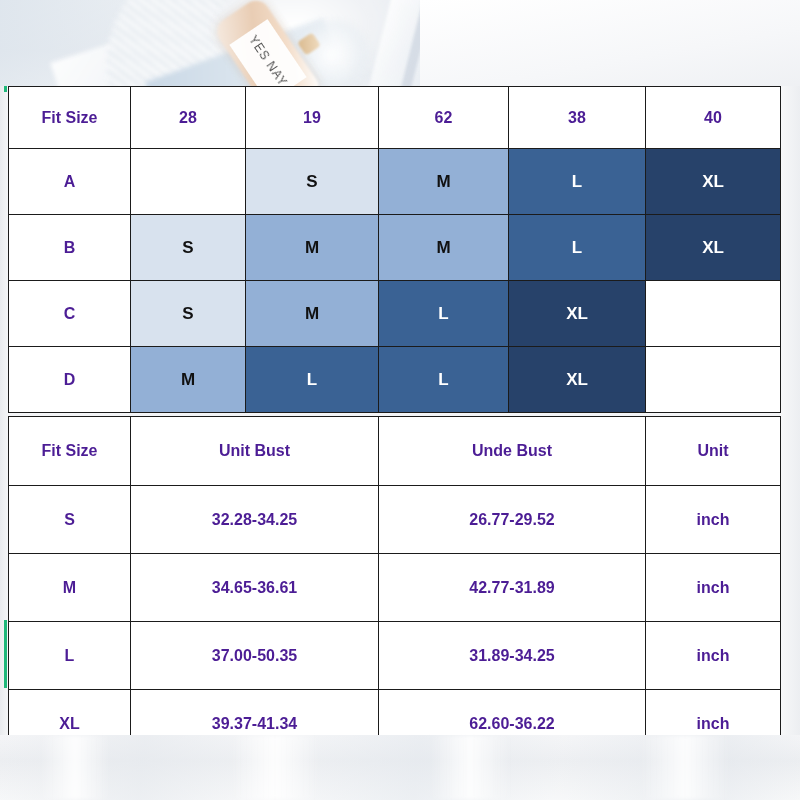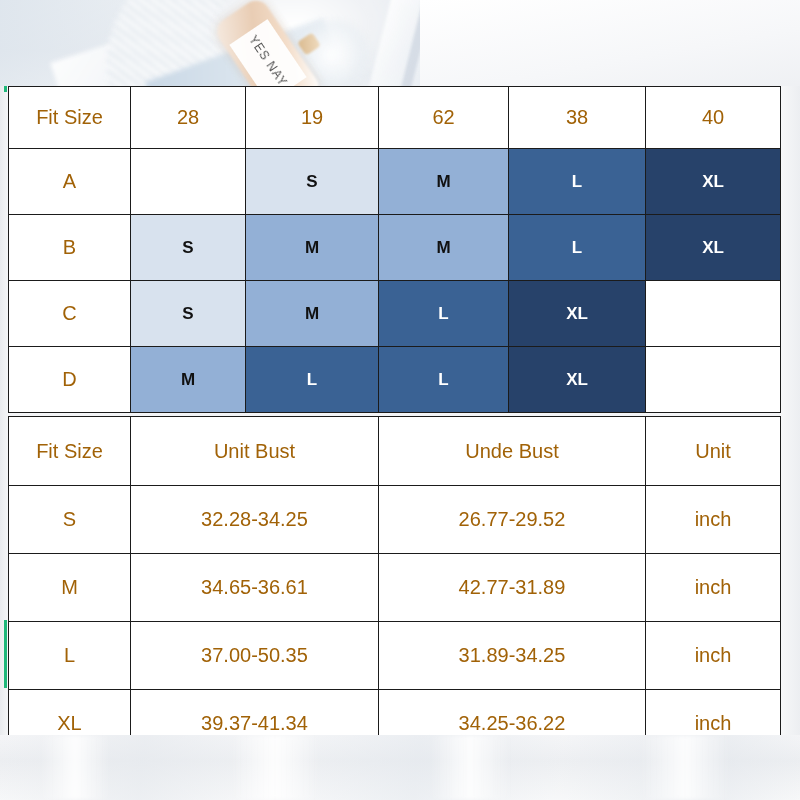--- a/index.html
+++ b/index.html
@@ -205,22 +205,23 @@
   .u-c1 { width: 248px; }
   .u-c2 { width: 267px; }
   .u-c3 { width: 135px; }
 
   #size-matrix tr { height: 66px; }
   #size-matrix tr.head-row { height: 62px; }
   #measure-table tr { height: 68px; }
   #measure-table tr.head-row { height: 69px; }
 
   .cell-label {
-    font-size: 20px;
-    color: #a16207;
+    font-size: 16px;
+    color: #4c1d95;
+    font-weight: bold;
   }
   .cell-size {
     font-size: 17px;
     font-weight: bold;
   }
   .txt-dark { color: #111111; }
   .txt-light { color: #ffffff; }
 
   .fill-empty  { background: #ffffff; }
   .fill-l1     { background: #d8e2ee; }
@@ -353,21 +354,21 @@
         <tr>
           <td class="cell-label">L</td>
           <td class="cell-label">37.00-50.35</td>
           <td class="cell-label">31.89-34.25</td>
           <td class="cell-label">inch</td>
         </tr>
 
         <tr>
           <td class="cell-label">XL</td>
           <td class="cell-label">39.37-41.34</td>
-          <td class="cell-label">34.25-36.22</td>
+          <td class="cell-label">62.60-36.22</td>
           <td class="cell-label">inch</td>
         </tr>
       </tbody>
     </table>
   </div>
 
   <div class="green-accent ga2"></div>
   <div class="green-accent ga1"></div>
 
   <div class="photo-bottom">

